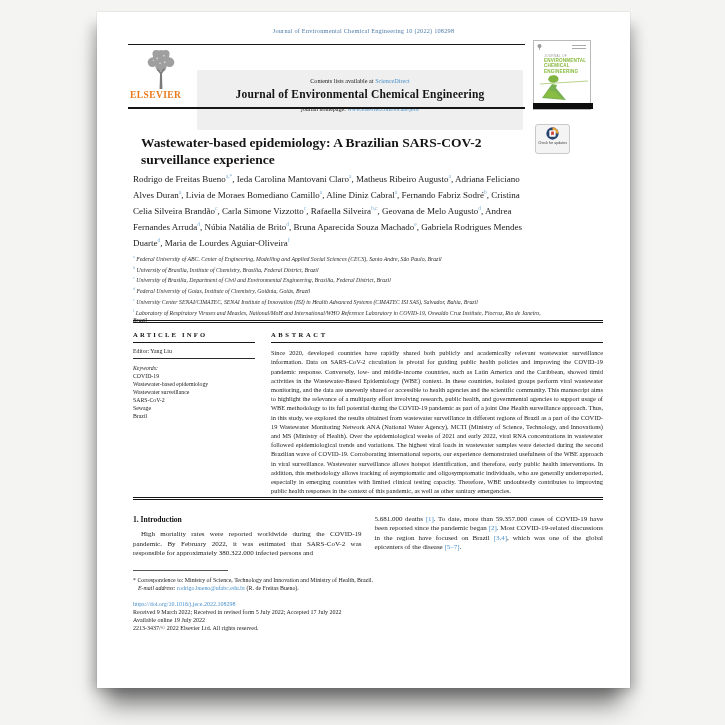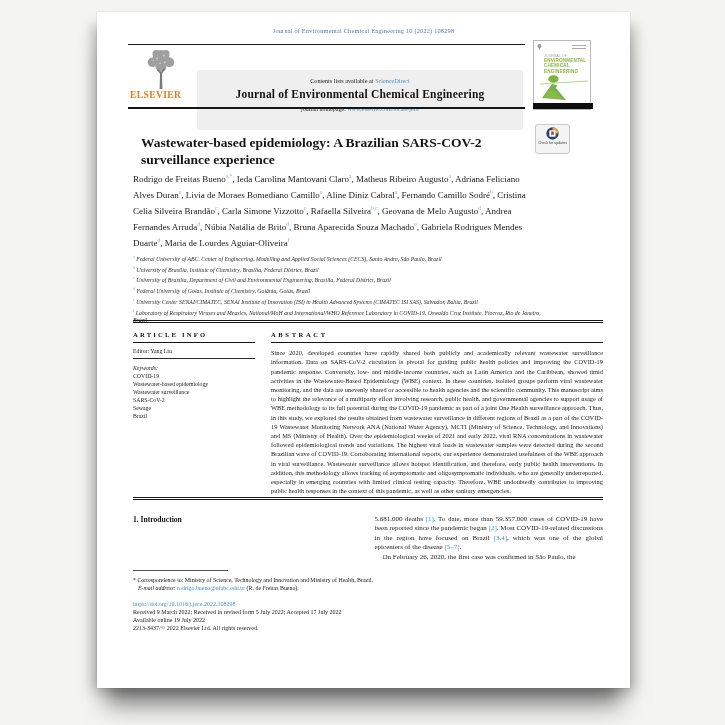--- a/index.html
+++ b/index.html
@@ -183,21 +183,21 @@
       <span class="author"><span>Ieda Carolina Mantovani Claro</span><sup>a</sup><span>, </span></span>
     
       <span class="author"><span>Matheus Ribeiro Augusto</span><sup>a</sup><span>, </span></span>
     
       <span class="author"><span>Adriana Feliciano Alves Duran</span><sup>a</sup><span>, </span></span>
     
       <span class="author"><span>Livia de Moraes Bomediano Camillo</span><sup>a</sup><span>, </span></span>
     
       <span class="author"><span>Aline Diniz Cabral</span><sup>a</sup><span>, </span></span>
     
-      <span class="author"><span>Fernando Camillo Sodré</span><sup>b</sup><span>, </span></span>
+      <span class="author"><span>Fernando Fabriz Sodré</span><sup>b</sup><span>, </span></span>
     
       <span class="author"><span>Cristina Celia Silveira Brandão</span><sup>c</sup><span>, </span></span>
     
       <span class="author"><span>Carla Simone Vizzotto</span><sup>c</sup><span>, </span></span>
     
       <span class="author"><span>Rafaella Silveira</span><sup>b,c</sup><span>, </span></span>
     
       <span class="author"><span>Geovana de Melo Augusto</span><sup>d</sup><span>, </span></span>
     
       <span class="author"><span>Andrea Fernandes Arruda</span><sup>d</sup><span>, </span></span>
@@ -255,24 +255,24 @@
       <div class="head-rule"></div>
       <p class="abs-text">Since 2020, developed countries have rapidly shared both publicly and academically relevant wastewater surveillance information. Data on SARS-CoV-2 circulation is pivotal for guiding public health policies and improving the COVID-19 pandemic response. Conversely, low- and middle-income countries, such as Latin America and the Caribbean, showed timid activities in the Wastewater-Based Epidemiology (WBE) context. In these countries, isolated groups perform viral wastewater monitoring, and the data are unevenly shared or accessible to health agencies and the scientific community. This manuscript aims to highlight the relevance of a multiparty effort involving research, public health, and governmental agencies to support usage of WBE methodology to its full potential during the COVID-19 pandemic as part of a joint One Health surveillance approach. Thus, in this study, we explored the results obtained from wastewater surveillance in different regions of Brazil as a part of the COVID-19 Wastewater Monitoring Network ANA (National Water Agency), MCTI (Ministry of Science, Technology, and Innovations) and MS (Ministry of Health). Over the epidemiological weeks of 2021 and early 2022, viral RNA concentrations in wastewater followed epidemiological trends and variations. The highest viral loads in wastewater samples were detected during the second Brazilian wave of COVID-19. Corroborating international reports, our experience demonstrated usefulness of the WBE approach in viral surveillance. Wastewater surveillance allows hotspot identification, and therefore, early public health interventions. In addition, this methodology allows tracking of asymptomatic and oligosymptomatic individuals, who are generally underreported, especially in emerging countries with limited clinical testing capacity. Therefore, WBE undoubtedly contributes to improving public health responses in the context of this pandemic, as well as other sanitary emergencies.</p>
     </div>
   </div>
 
   <div class="rule-double rd2"></div>
 
   <div class="cols">
     <div class="col">
       <div class="intro-head">1. Introduction</div>
+      <p class="indent">High mortality rates were reported worldwide during the COVID-19 pandemic. By February 2022, it was estimated that SARS-CoV-2 was responsible for approximately 380.322.000 infected persons and</p>
     </div>
     <div class="col">
       <p><span>5.681.000 deaths </span><span class="seg-link">[1]</span><span>. To date, more than 59.357.000 cases of COVID-19 have been reported since the pandemic began </span><span class="seg-link">[2]</span><span>. Most COVID-19-related discussions in the region have focused on Brazil </span><span class="seg-link">[3,4]</span><span>, which was one of the global epicenters of the disease </span><span class="seg-link">[5–7]</span><span>.</span></p>
-      <p class="indent">On February 26, 2020, the first case was confirmed in São Paulo, the</p>
     </div>
   </div>
 
   <div class="fn-rule"></div>
   <div class="footnote">
     <div>* Correspondence to: Ministry of Science, Technology and Innovation and Ministry of Health, Brazil.</div>
     <div class="fn2"><span class="seg-italic">E-mail address: </span><span class="seg-link">rodrigo.bueno@ufabc.edu.br</span><span> (R. de Freitas Bueno).</span></div>
   </div>
 
   <div class="footer">

